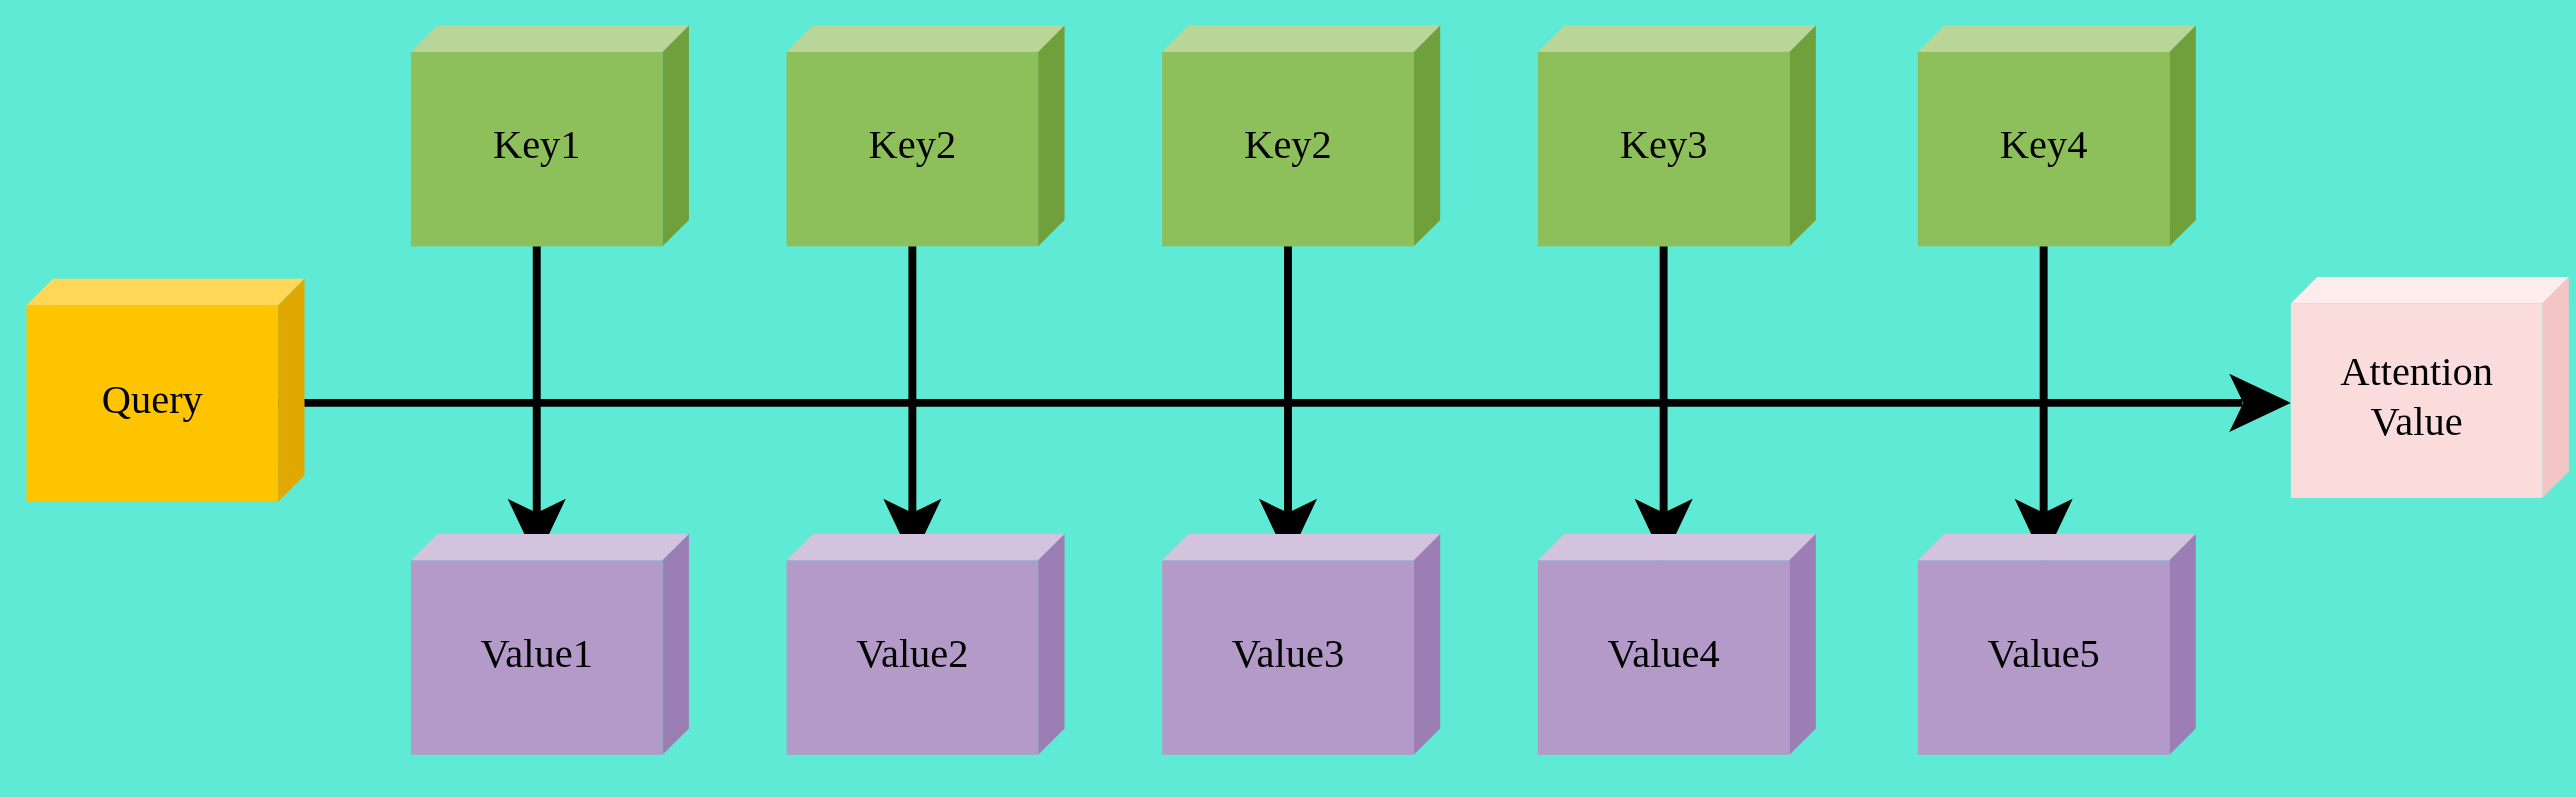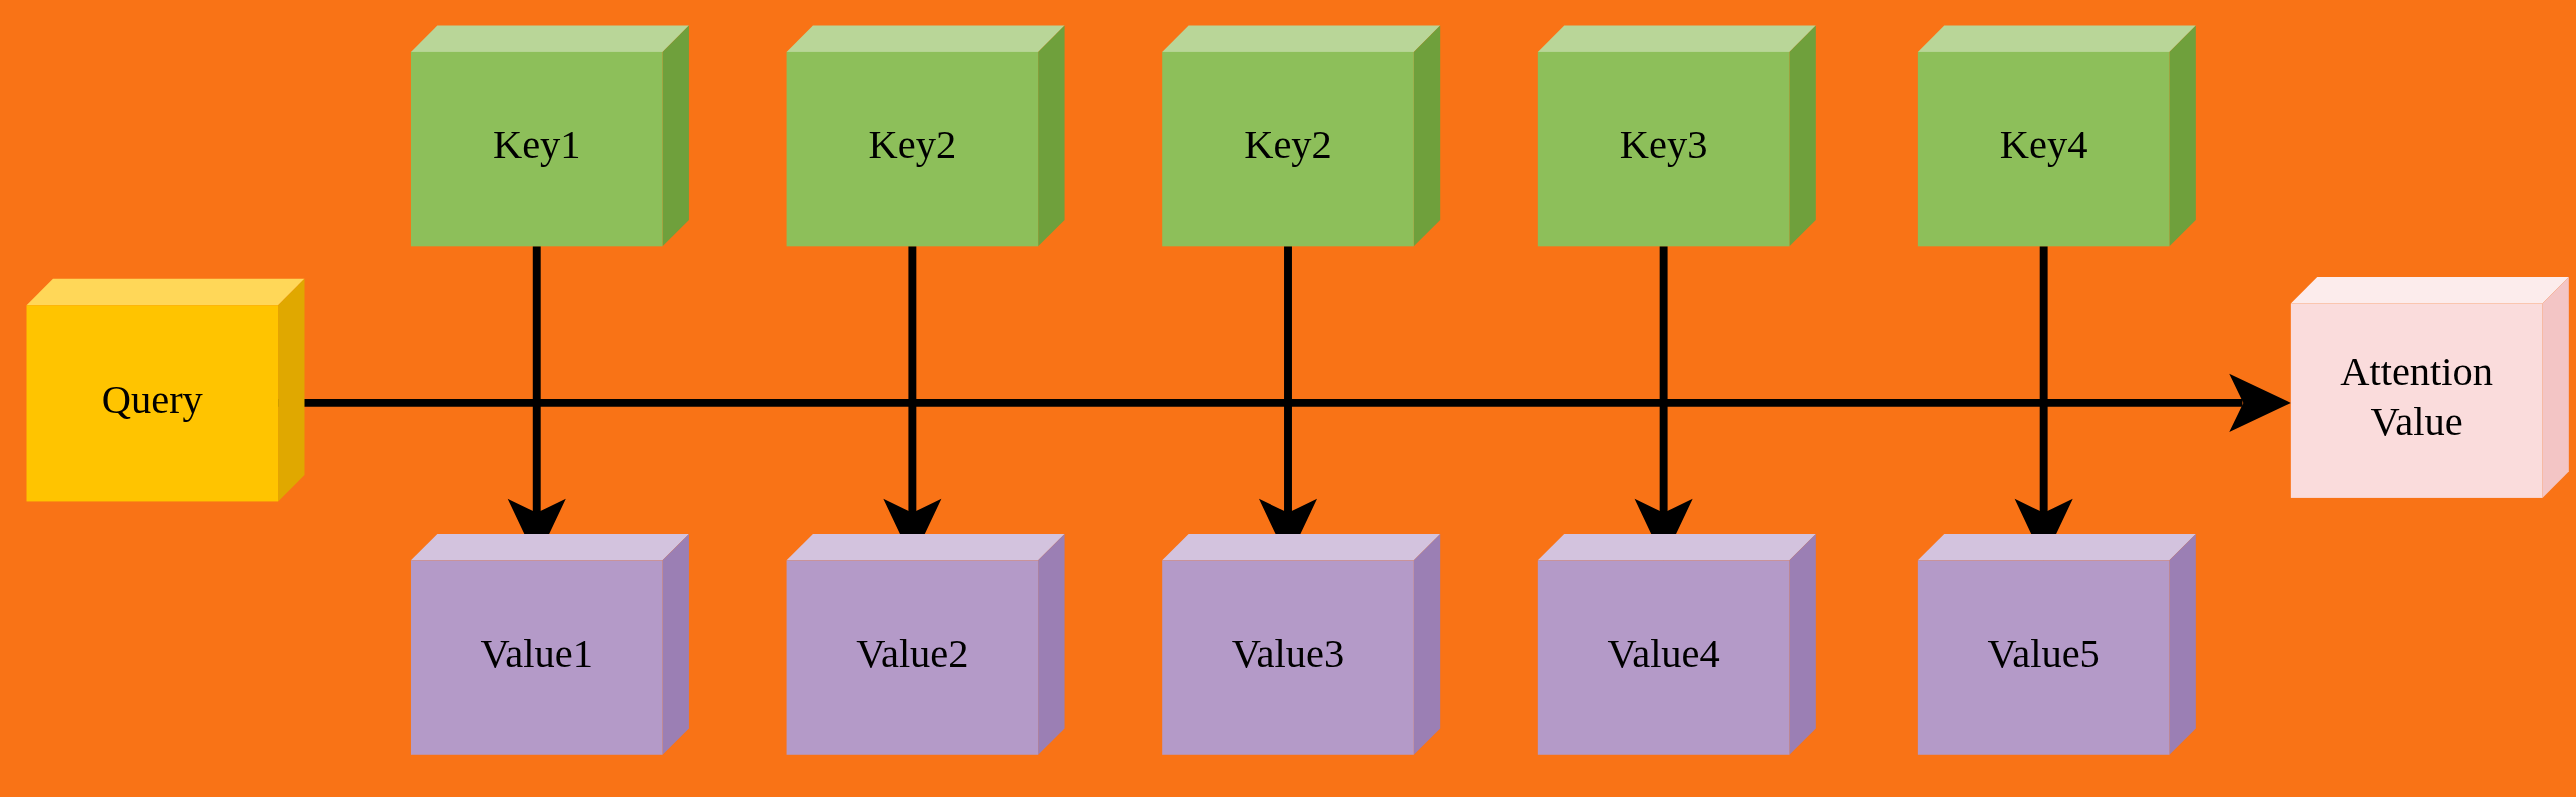--- a/index.html
+++ b/index.html
@@ -10,21 +10,21 @@
   body {
     width: 2576px;
     height: 797px;
     font-family: "Liberation Serif", "DejaVu Serif", serif;
     overflow: hidden;
   }
   #diagram-root {
     position: relative;
     width: 2576px;
     height: 797px;
-    background: #f97316;
+    background: #5eead4;
   }
   svg#diagram-svg {
     position: absolute;
     top: 0;
     left: 0;
     width: 2576px;
     height: 797px;
     display: block;
   }
   .box-label {

